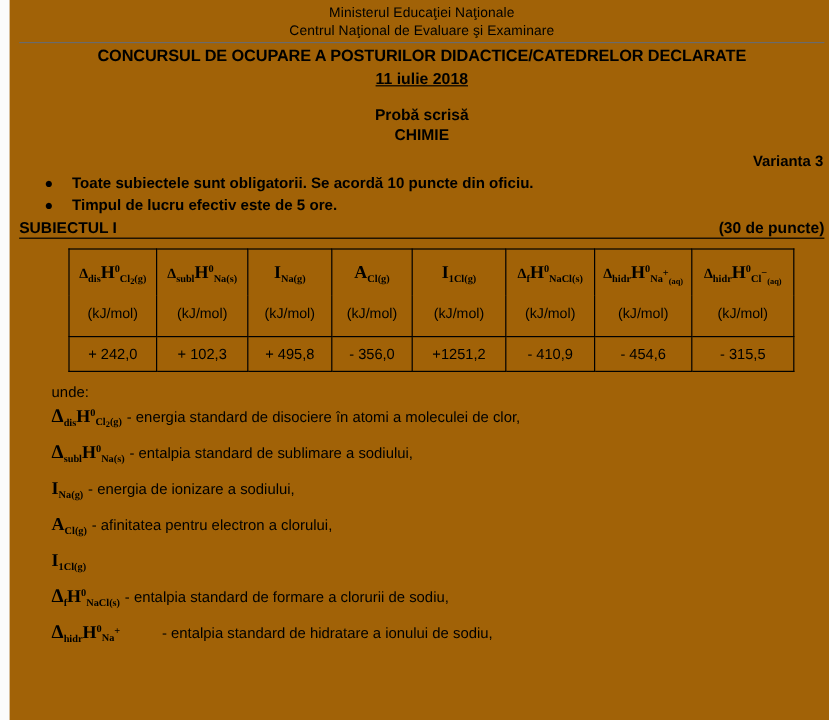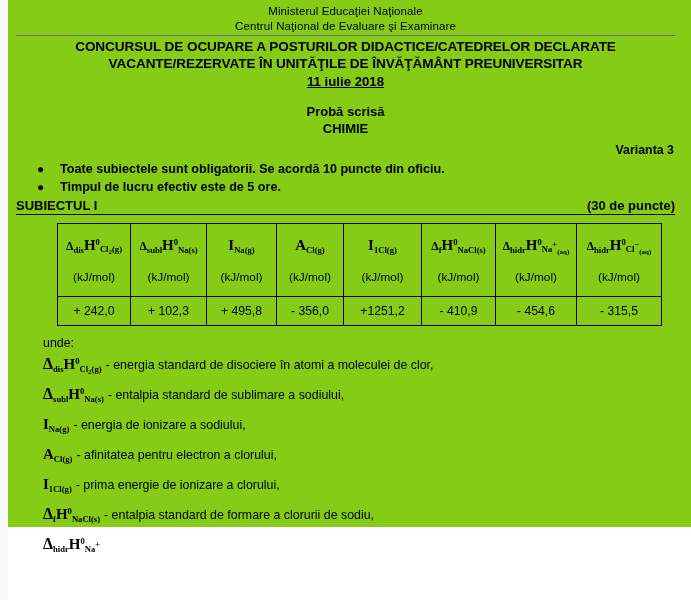--- a/index.html
+++ b/index.html
@@ -11,24 +11,24 @@
     width: 691px;
     height: 600px;
     overflow: hidden;
     font-family: "Liberation Sans", sans-serif;
     color: #000000;
     position: relative;
   }
   .page {
     position: relative;
     width: 691px;
-    height: 527px;
-    background: #84cc16;
+    height: 600px;
+    background: #a16207;
     box-sizing: border-box;
-    padding: 0 16px 0 16px;
+    padding: 0 4px 0 16px;
   }
   .left-strip {
     position: absolute;
     left: 0; top: 0;
     width: 8px; height: 600px;
     background: #fbfbfb;
   }
 
   
   .ministry {
@@ -218,21 +218,20 @@
 
   <div class="ministry">
     <div>Ministerul Educaţiei Naţionale</div>
     <div>Centrul Naţional de Evaluare şi Examinare</div>
   </div>
 
   <hr class="header-rule">
 
   <div class="exam-title">
     <div>CONCURSUL DE OCUPARE A POSTURILOR DIDACTICE/CATEDRELOR DECLARATE</div>
-    <div>VACANTE/REZERVATE ÎN UNITĂŢILE DE ÎNVĂŢĂMÂNT PREUNIVERSITAR</div>
   </div>
 
   <div class="exam-date">11 iulie 2018</div>
 
   <div class="proba">Probă scrisă</div>
   <div class="subject-name">CHIMIE</div>
 
   <div class="varianta">Varianta 3</div>
 
   <ul class="instructions">
@@ -343,29 +342,29 @@
       <span class="def-sym">
         <span class="chem"><span class="big">A</span><sub>Cl(g)</sub></span>
       </span>
       <span class="def-txt">- afinitatea pentru electron a clorului,</span>
     </div>
 
     <div class="def-row">
       <span class="def-sym">
         <span class="chem"><span class="big">I</span><sub>1Cl(g)</sub></span>
       </span>
-      <span class="def-txt">- prima energie de ionizare a clorului,</span>
     </div>
 
     <div class="def-row">
       <span class="def-sym">
         <span class="chem">Δ<sub>f</sub><span class="big">H</span><sup>0</sup><sub>NaCl(s)</sub></span>
       </span>
       <span class="def-txt">- entalpia standard de formare a clorurii de sodiu,</span>
     </div>
 
     <div class="def-row">
       <span class="def-sym w-wide">
         <span class="chem">Δ<sub>hidr</sub><span class="big">H</span><sup>0</sup><sub>Na<sup>+</sup></sub></span>
       </span>
+      <span class="def-txt">- entalpia standard de hidratare a ionului de sodiu,</span>
     </div>
   </div>
 </div>
 
 </body></html>

